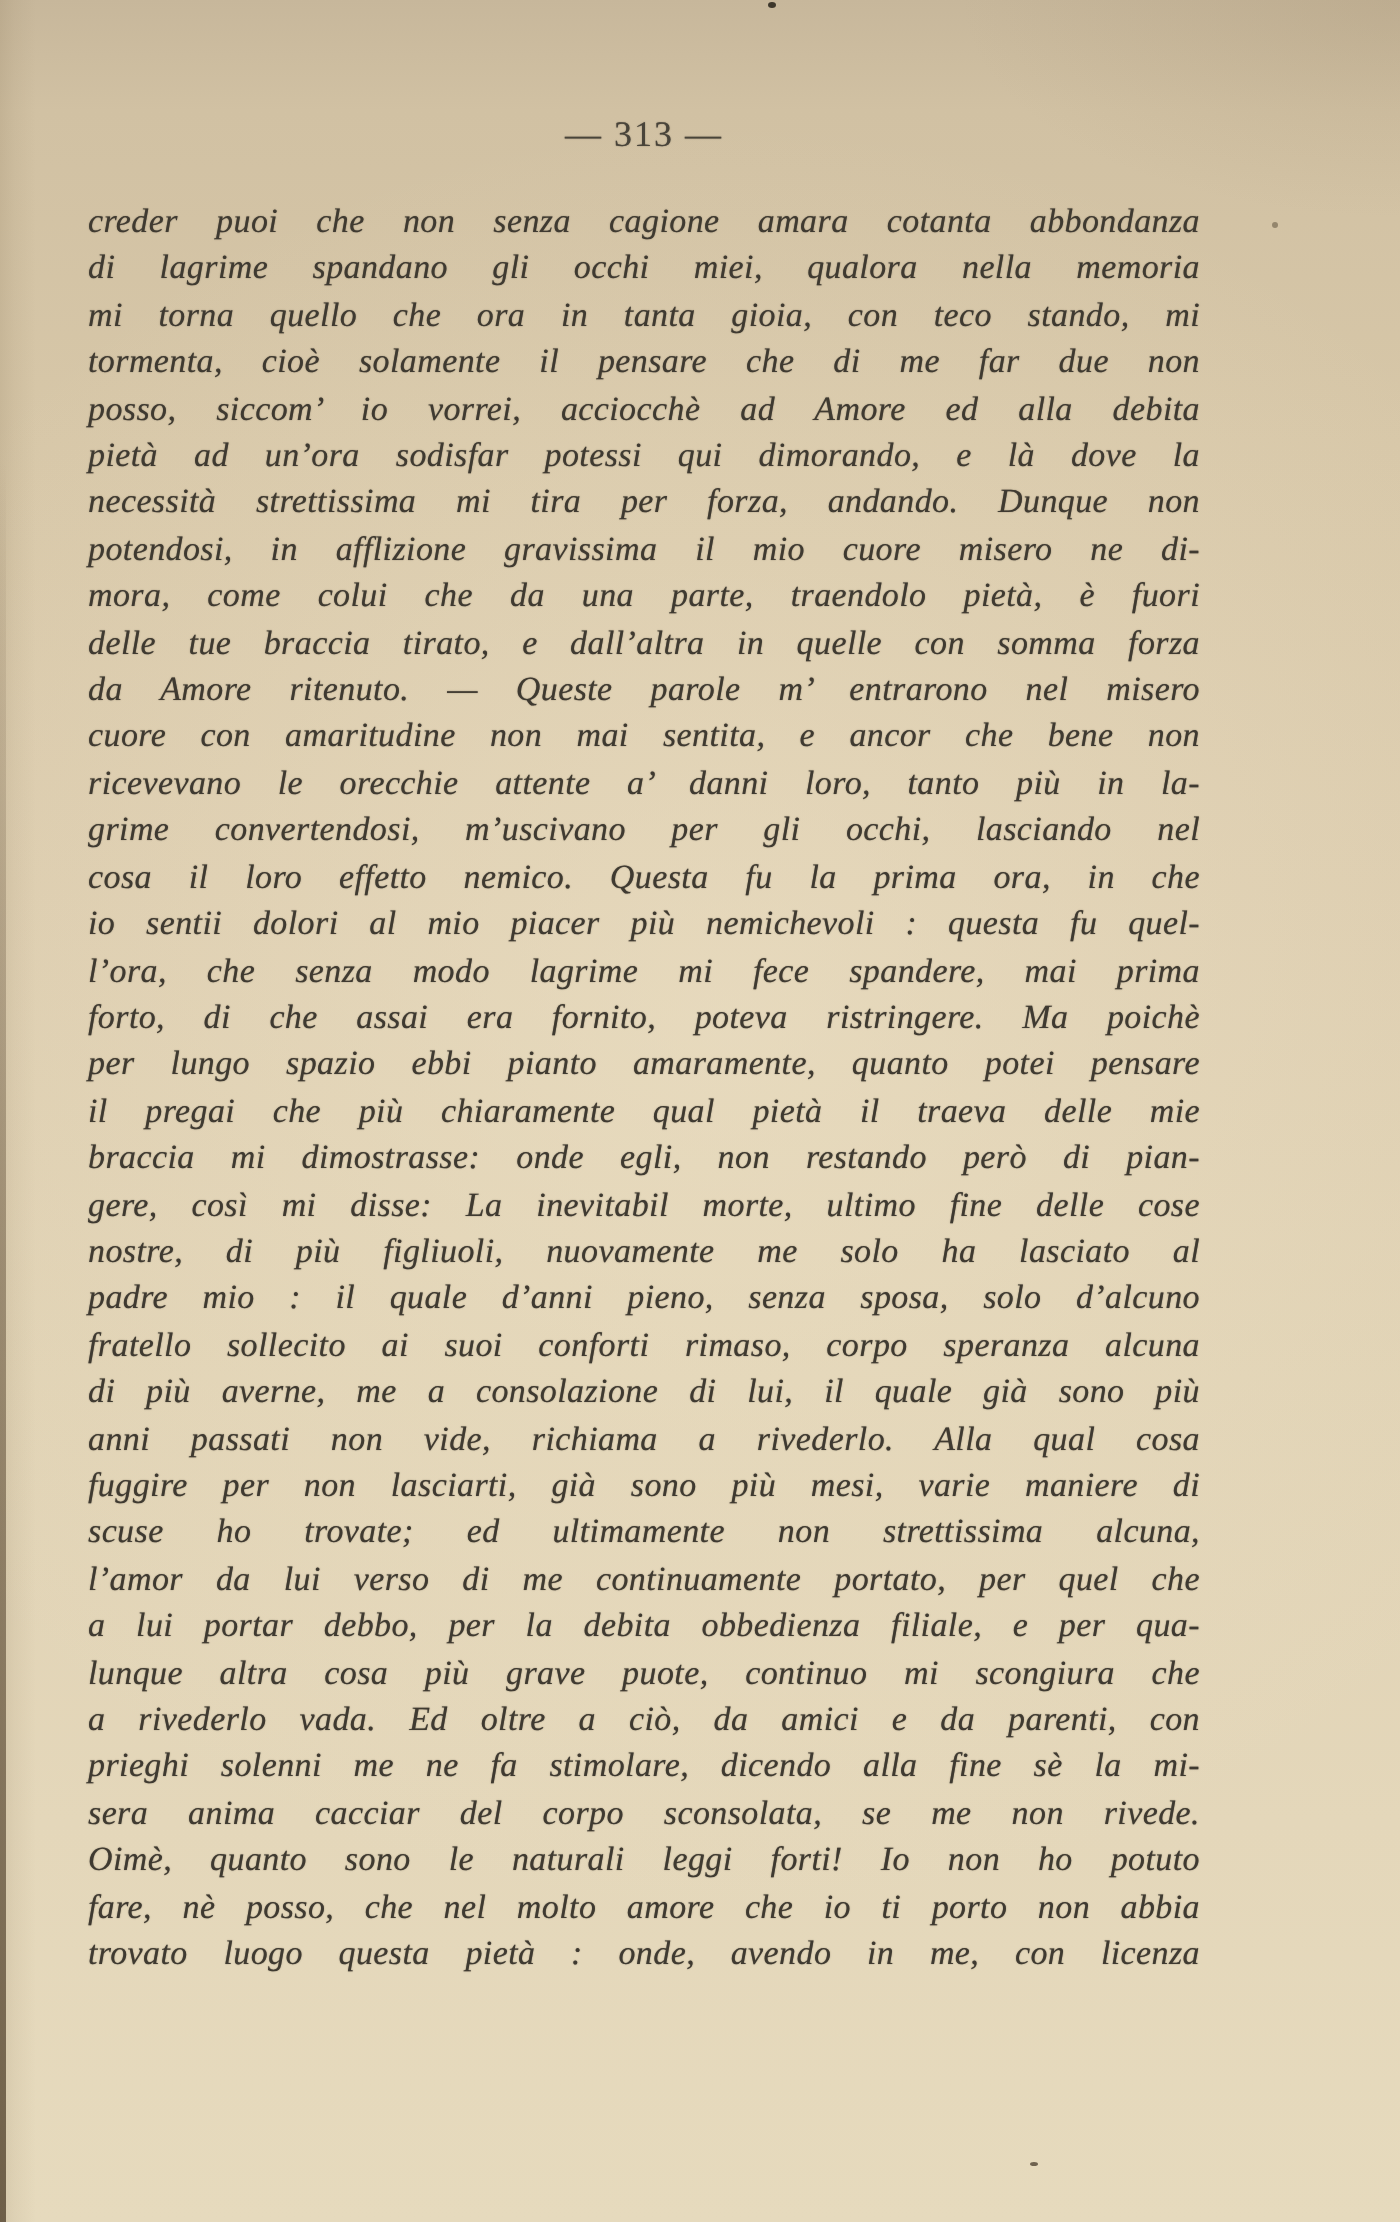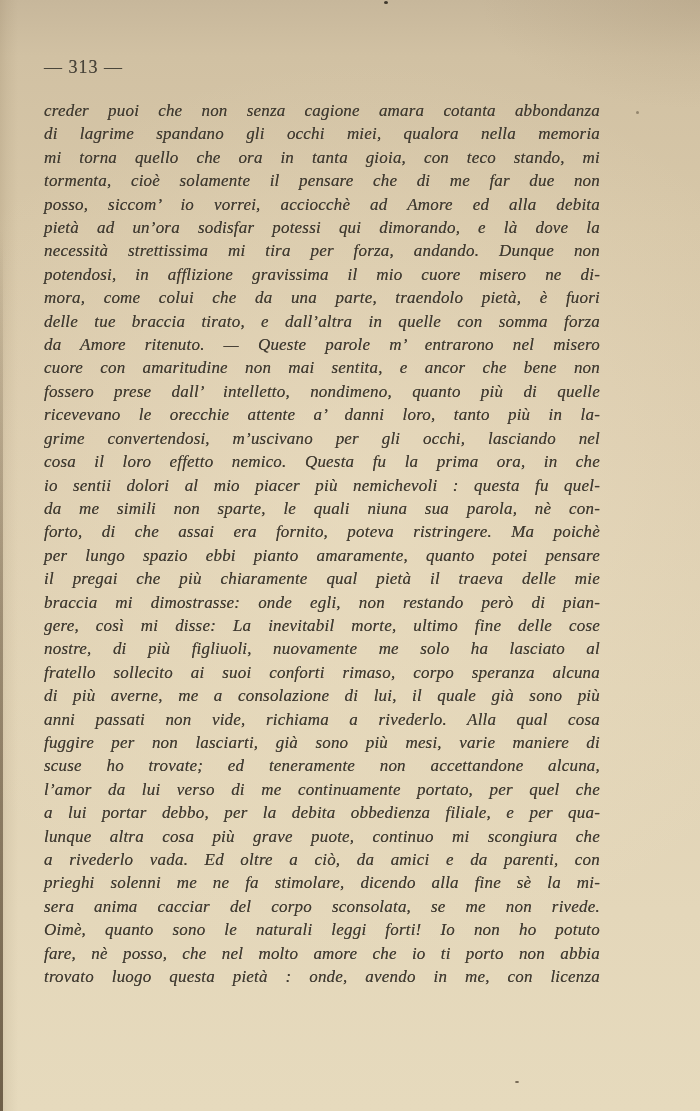--- a/index.html
+++ b/index.html
@@ -26,21 +26,21 @@
     top: 230px;
     bottom: 0;
     width: 3px;
     background: linear-gradient(180deg, rgba(90,72,50,0) 0%, rgba(90,72,50,0.45) 45%, rgba(70,54,34,0.72) 100%);
   }
   .page-header {
     position: absolute;
     top: 55px;
     left: 44px;
     width: 556px;
-    text-align: left;
+    text-align: center;
     font-size: 18px;
     line-height: 24px;
     letter-spacing: 1px;
     color: #49443a;
     text-shadow: 0 0 0.6px rgba(62,56,44,0.65);
   }
   .page-text {
     position: absolute;
     top: 99px;
     left: 44px;
@@ -79,37 +79,37 @@
       <div class="text-line">mi torna quello che ora in tanta gioia, con teco stando, mi</div>
       <div class="text-line">tormenta, cioè solamente il pensare che di me far due non</div>
       <div class="text-line">posso, siccom’ io vorrei, acciocchè ad Amore ed alla debita</div>
       <div class="text-line">pietà ad un’ora sodisfar potessi qui dimorando, e là dove la</div>
       <div class="text-line">necessità strettissima mi tira per forza, andando. Dunque non</div>
       <div class="text-line">potendosi, in afflizione gravissima il mio cuore misero ne di-</div>
       <div class="text-line">mora, come colui che da una parte, traendolo pietà, è fuori</div>
       <div class="text-line">delle tue braccia tirato, e dall’altra in quelle con somma forza</div>
       <div class="text-line">da Amore ritenuto. — Queste parole m’ entrarono nel misero</div>
       <div class="text-line">cuore con amaritudine non mai sentita, e ancor che bene non</div>
-      <div class="text-line">fossero prese dall’ intelletto, nondimeno, quanto più di quelle</div>
       <div class="text-line">ricevevano le orecchie attente a’ danni loro, tanto più in la-</div>
       <div class="text-line">grime convertendosi, m’uscivano per gli occhi, lasciando nel</div>
       <div class="text-line">cosa il loro effetto nemico. Questa fu la prima ora, in che</div>
       <div class="text-line">io sentii dolori al mio piacer più nemichevoli : questa fu quel-</div>
-      <div class="text-line">da me simili non sparte, le quali niuna sua parola, nè con-</div>
+      <div class="text-line">l’ora, che senza modo lagrime mi fece spandere, mai prima</div>
       <div class="text-line">forto, di che assai era fornito, poteva ristringere. Ma poichè</div>
       <div class="text-line">per lungo spazio ebbi pianto amaramente, quanto potei pensare</div>
       <div class="text-line">il pregai che più chiaramente qual pietà il traeva delle mie</div>
       <div class="text-line">braccia mi dimostrasse: onde egli, non restando però di pian-</div>
       <div class="text-line">gere, così mi disse: La inevitabil morte, ultimo fine delle cose</div>
       <div class="text-line">nostre, di più figliuoli, nuovamente me solo ha lasciato al</div>
+      <div class="text-line">padre mio : il quale d’anni pieno, senza sposa, solo d’alcuno</div>
       <div class="text-line">fratello sollecito ai suoi conforti rimaso, corpo speranza alcuna</div>
       <div class="text-line">di più averne, me a consolazione di lui, il quale già sono più</div>
       <div class="text-line">anni passati non vide, richiama a rivederlo. Alla qual cosa</div>
       <div class="text-line">fuggire per non lasciarti, già sono più mesi, varie maniere di</div>
-      <div class="text-line">scuse ho trovate; ed teneramente non accettandone alcuna,</div>
+      <div class="text-line">scuse ho trovate; ed ultimamente non strettissima alcuna,</div>
       <div class="text-line">l’amor da lui verso di me continuamente portato, per quel che</div>
       <div class="text-line">a lui portar debbo, per la debita obbedienza filiale, e per qua-</div>
       <div class="text-line">lunque altra cosa più grave puote, continuo mi scongiura che</div>
       <div class="text-line">a rivederlo vada. Ed oltre a ciò, da amici e da parenti, con</div>
       <div class="text-line">prieghi solenni me ne fa stimolare, dicendo alla fine sè la mi-</div>
       <div class="text-line">sera anima cacciar del corpo sconsolata, se me non rivede.</div>
       <div class="text-line">Oimè, quanto sono le naturali leggi forti! Io non ho potuto</div>
       <div class="text-line">fare, nè posso, che nel molto amore che io ti porto non abbia</div>
       <div class="text-line">trovato luogo questa pietà : onde, avendo in me, con licenza</div>
     </div>

